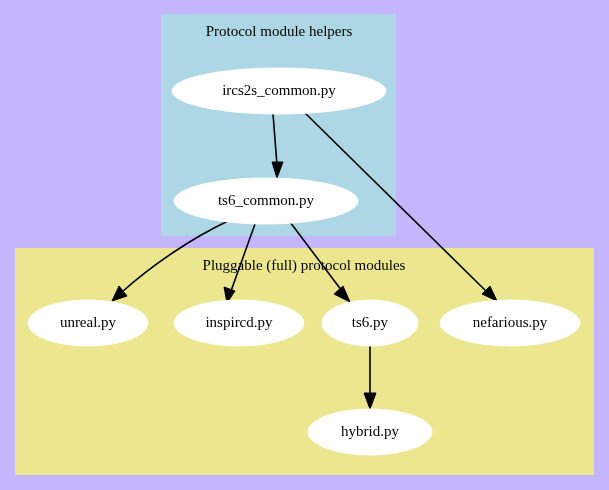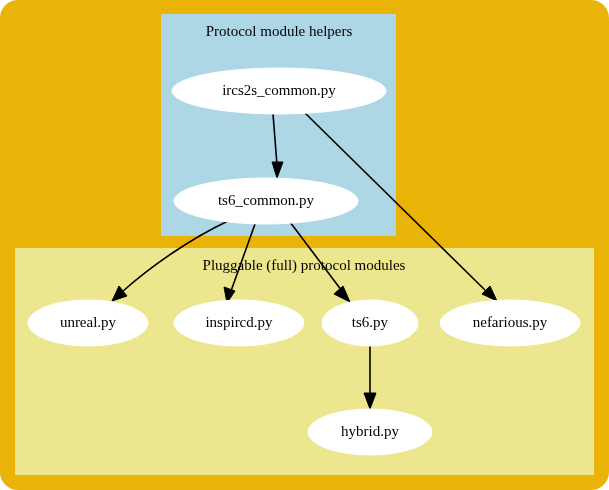--- a/index.html
+++ b/index.html
@@ -49,21 +49,21 @@
   }
   .edge-head {
     fill: #000000;
     stroke: #000000;
     stroke-width: 1;
   }
 </style>
 </head>
 <body>
 
-<div id="canvas" style="background: #eab308; border-radius: 18px;">
+<div id="canvas" style="background: #c4b5fd;">
   <svg id="graph" viewBox="0 0 609 490" xmlns="http://www.w3.org/2000/svg">
     <g id="clusters-layer">
         <g>
           <rect class="cluster-rect" x="161" y="14" width="235" height="222" fill="#aed7e6"></rect>
           <text class="cluster-label" x="279" y="33">Protocol module helpers</text>
         </g>
         <g>
           <rect class="cluster-rect" x="15" y="248" width="579" height="227" fill="#ece78e"></rect>
           <text class="cluster-label" x="304" y="267">Pluggable (full) protocol modules</text>
         </g>

